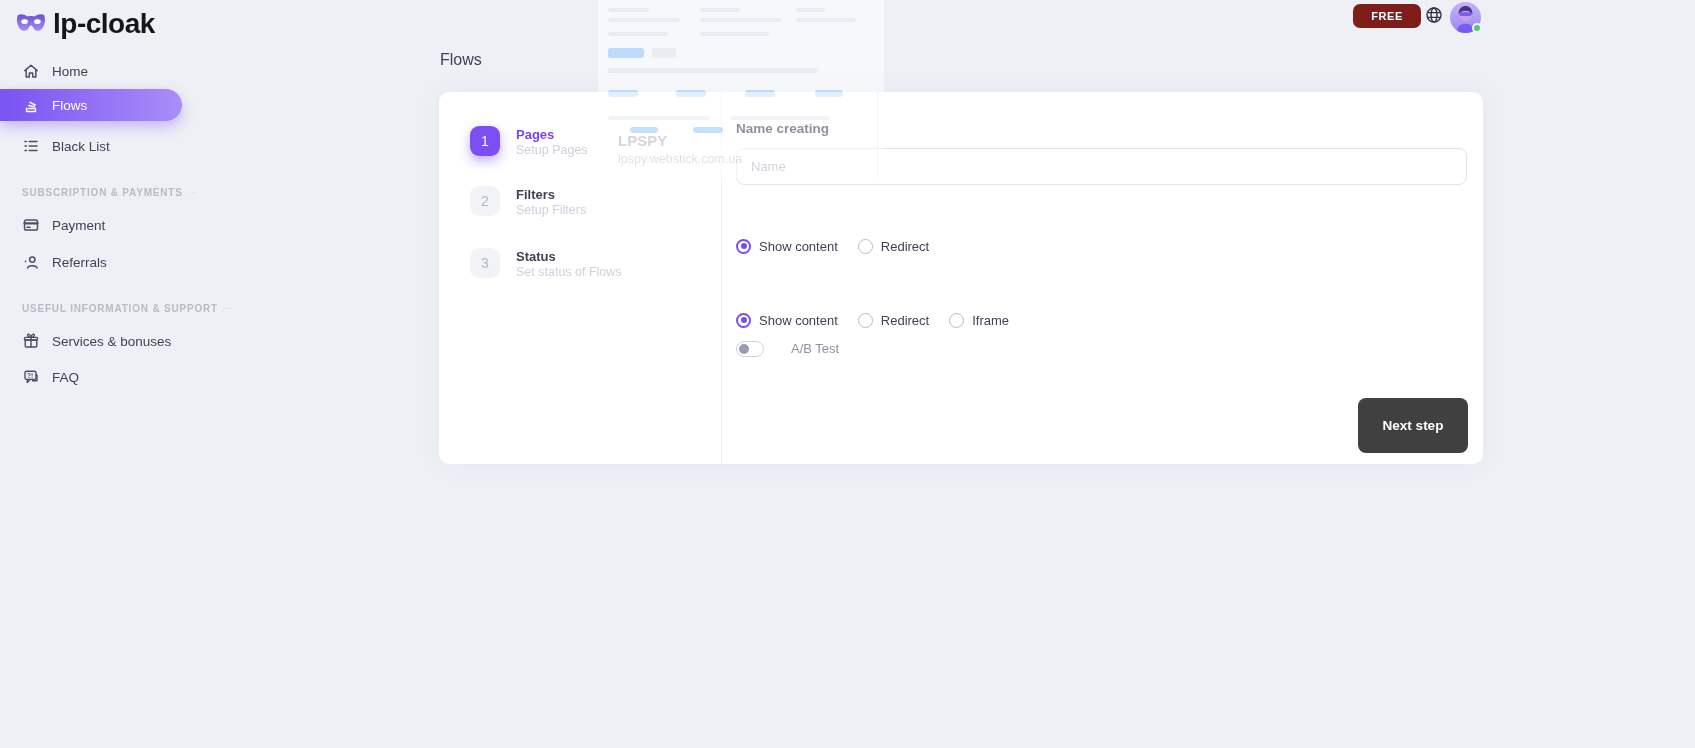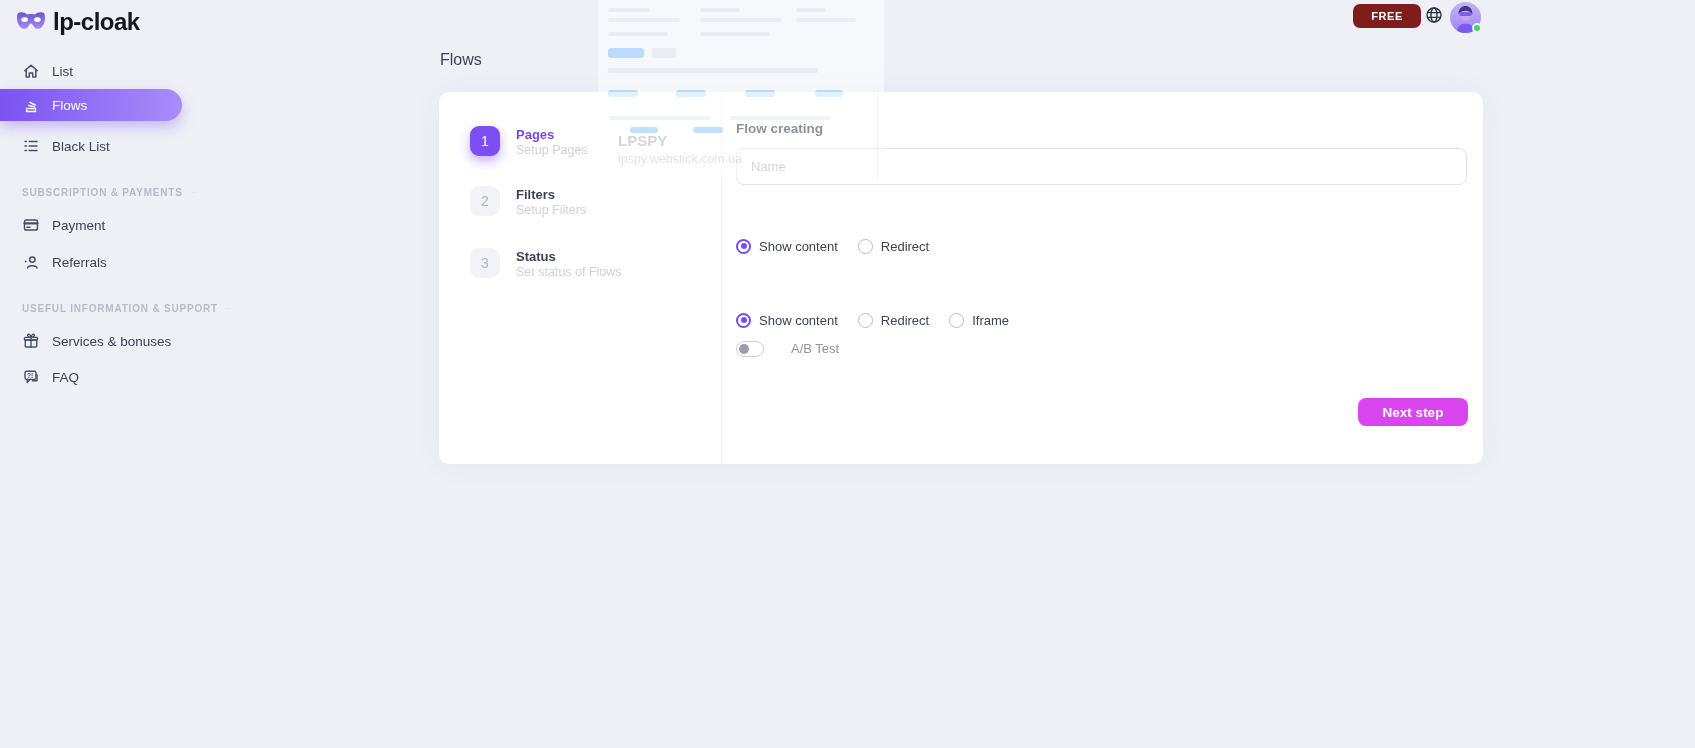--- a/index.html
+++ b/index.html
@@ -7,21 +7,21 @@
   body {
     font-family: "Liberation Sans", sans-serif;
     background:#eef0f6; color:#3f4254;
     overflow:hidden; position:relative;
   }
   #app { position:relative; width:1695px; height:748px; }
 
   
   .sidebar { position:absolute; left:0; top:0; width:182px; height:748px; }
   .logo { position:absolute; left:16px; top:8px; display:flex; align-items:center; gap:7px; cursor:pointer; }
-  .logo-text { font-size:24px; font-weight:800; color:#15161c; letter-spacing:-0.5px; }
+  .logo-text { font-size:28px; font-weight:800; color:#15161c; letter-spacing:-0.5px; }
   .nav-item {
     position:absolute; left:0; width:182px; height:34px;
     display:flex; align-items:center; gap:12px; padding-left:22px;
     font-size:13.5px; color:#3f4254; cursor:pointer;
   }
   .nav-item svg { flex:0 0 auto; }
   .nav-item.active {
     height:32px; border-radius:0 18px 18px 0;
     background:linear-gradient(90deg,#7a53f1,#a98df9);
     color:#ffffff; font-weight:500;
@@ -84,22 +84,22 @@
   .radio-option { display:flex; align-items:center; gap:8px; cursor:pointer; }
   .radio { width:15px; height:15px; border-radius:50%; border:1.5px solid #b8bcc9; background:#fff; position:relative; flex:0 0 auto; }
   .radio.on { border:2px solid #7a4df2; }
   .radio.on::after { content:""; position:absolute; inset:2.5px; background:#7a4df2; border-radius:50%; }
   .radio-label { font-size:13px; color:#3f4254; }
   .toggle-row { position:absolute; left:297px; display:flex; gap:27px; height:17px; cursor:pointer; }
   .toggle-track { width:28px; height:16px; border-radius:9px; background:#fff; border:1px solid #cfd2dd; position:relative; }
   .toggle-knob { position:absolute; left:2px; top:2px; width:10px; height:10px; border-radius:50%; background:#9a9db0; }
   .toggle-label { font-size:13px; color:#8f93a3; }
   .next-btn {
-    position:absolute; left:919px; top:306px; width:110px; height:28px;
-    background:#d946ef; border:none; border-radius:8px;
+    position:absolute; left:919px; top:306px; width:110px; height:55px;
+    background:#404040; border:none; border-radius:8px;
     color:#fff; font-size:13.5px; font-weight:700; cursor:pointer;
     font-family:"Liberation Sans",sans-serif;
   }
 
   
   .ghost { position:absolute; inset:0; pointer-events:none; z-index:6; }
   .g { position:absolute; }
   .g-panel { background:rgba(255,255,255,.5); }
   .g-bar { background:rgba(90,100,130,.08); border-radius:2px; }
   .g-blue { background:rgba(54,153,255,.3); border-radius:3px; }
@@ -124,21 +124,21 @@
         <ellipse cx="8.6" cy="8.6" rx="3.4" ry="2.4" fill="#ffffff" transform="rotate(-8 8.6 8.6)"></ellipse>
         <ellipse cx="21.4" cy="8.6" rx="3.4" ry="2.4" fill="#ffffff" transform="rotate(8 21.4 8.6)"></ellipse>
       </svg>
       <span class="logo-text">lp-cloak</span>
     </div>
 
     <div class="nav-item" style="top:54px">
       <svg width="18" height="18" viewBox="0 0 18 18" fill="none" stroke="#4a4f63" stroke-width="1.5" stroke-linecap="round" stroke-linejoin="round">
         <path d="M2.8 8.6 L9 3.2 L15.2 8.6 M4.2 7.6 V15 H7.3 V11 H10.7 V15 H13.8 V7.6"></path>
       </svg>
-      <span>List</span>
+      <span>Home</span>
     </div>
 
     <div class="nav-item active" style="top:89px">
       <svg width="18" height="18" viewBox="0 0 18 18" fill="none" stroke="#ffffff" stroke-width="1.5" stroke-linecap="round" stroke-linejoin="round">
         <path d="M4.6 12.2 V15.4 H13.4 V12.2"></path>
         <path d="M6.4 12.6 H11.8"></path>
         <path d="M6.8 9.6 L12.4 10.8"></path>
         <path d="M8 6.4 L13.2 9"></path>
       </svg>
       <span>Flows</span>
@@ -251,21 +251,21 @@
       </div>
     </div>
     <div class="step" style="top:156px">
       <div class="step-num">3</div>
       <div>
         <div class="step-title">Status</div>
         <div class="step-sub">Set status of Flows</div>
       </div>
     </div>
 
-    <div class="form-title">Flow creating</div>
+    <div class="form-title">Name creating</div>
 
     <input class="text-input" style="top: 56px;" type="text" placeholder="Name">
 
 
     <div class="radio-row" style="top:146px">
       <span class="radio-option">
         <span class="radio on"></span>
         <span class="radio-label">Show content</span>
       </span>
       <span class="radio-option">

